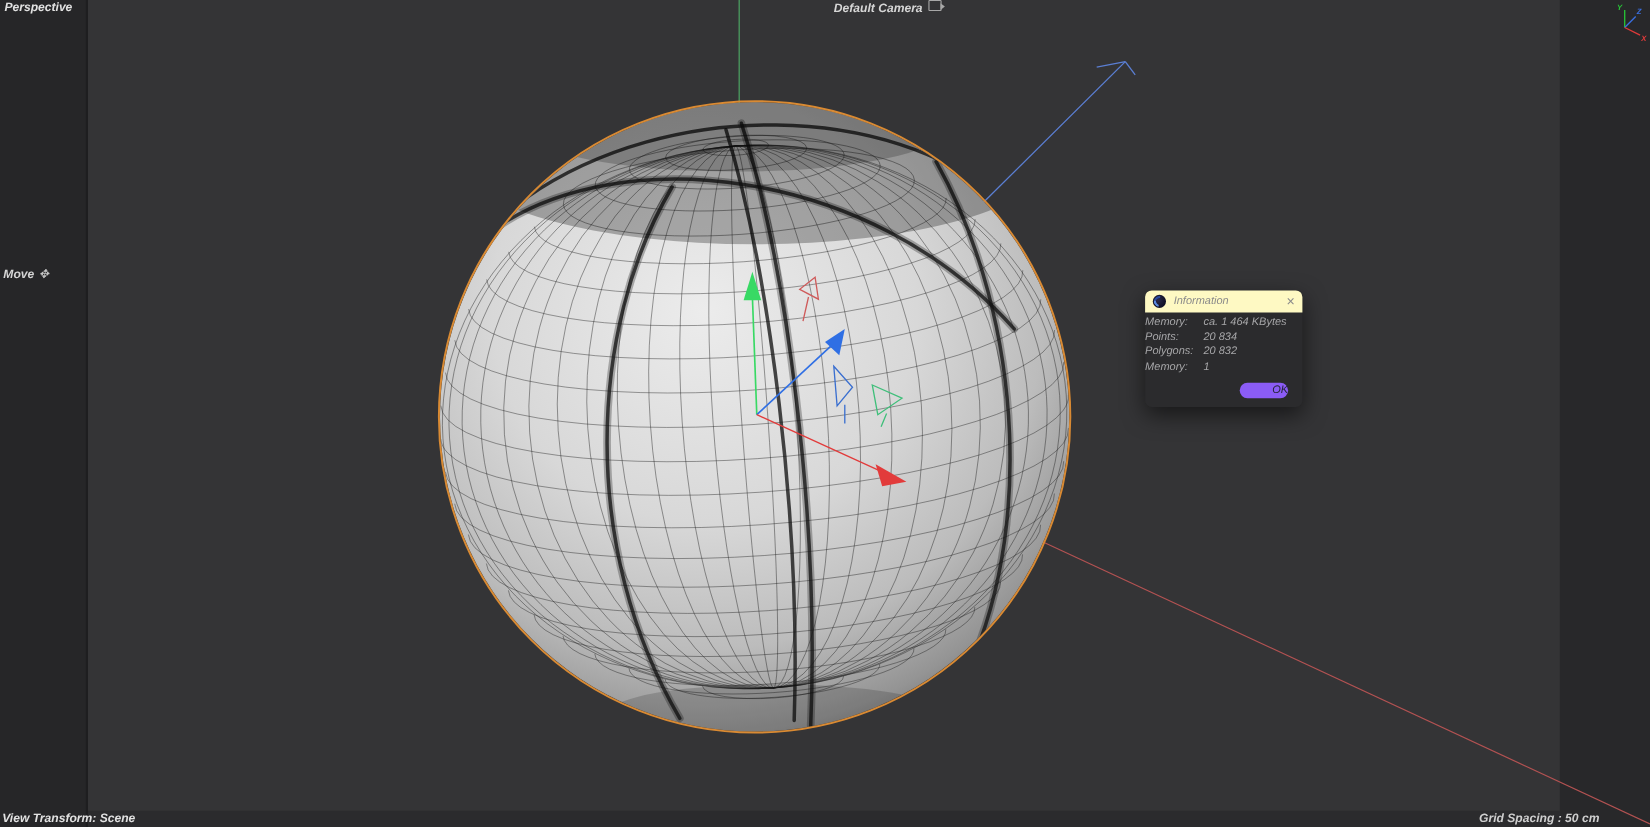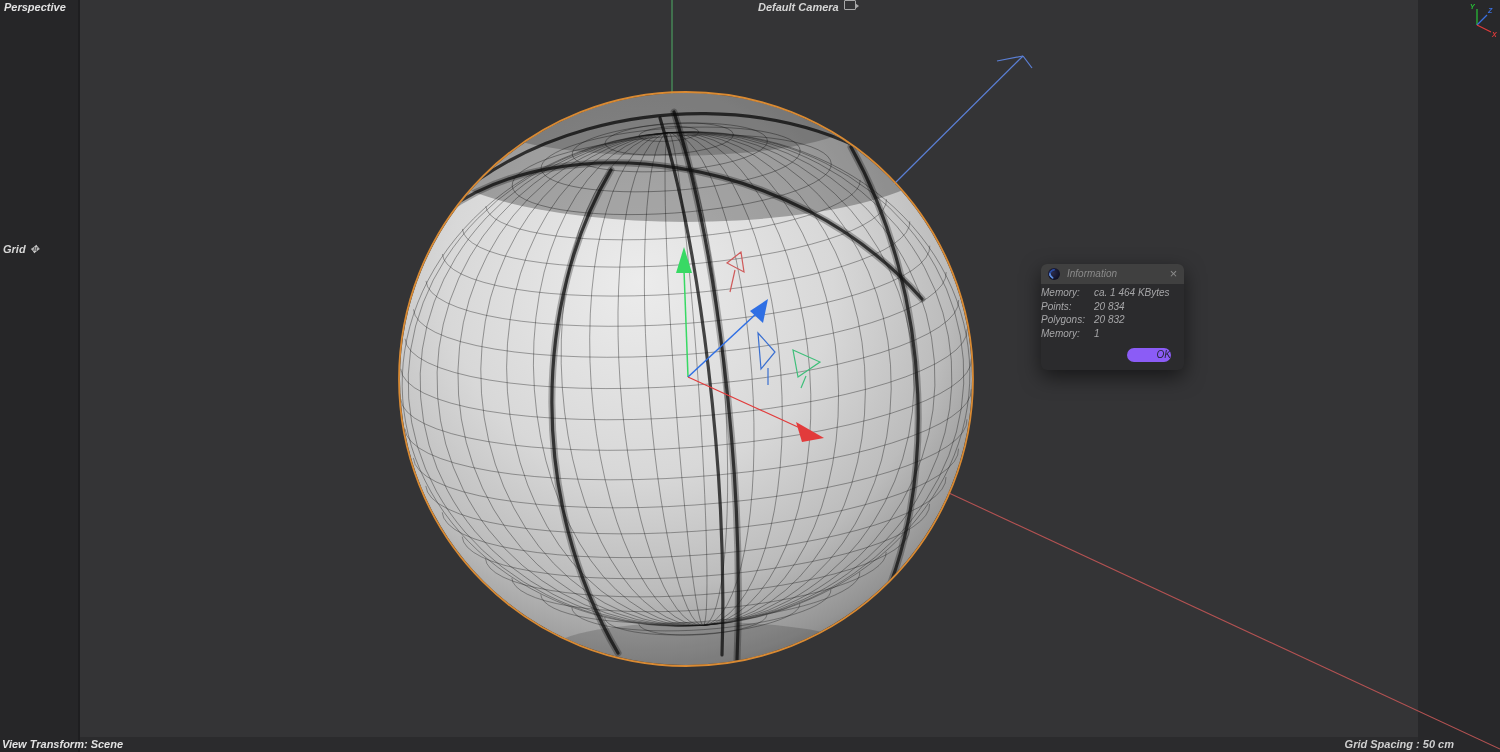--- a/index.html
+++ b/index.html
@@ -14,21 +14,21 @@
   .wire{fill:none;stroke:#1d1d1d;stroke-width:0.7;opacity:0.55;}
   .seam-soft{fill:none;stroke:#161616;stroke-width:7;opacity:0.30;stroke-linecap:round;}
   .seam-hard{fill:none;stroke:#141414;stroke-width:3.2;opacity:0.78;stroke-linecap:round;}
   
   .cam-icon{display:inline-block;position:relative;width:10px;height:8px;border:1px solid #a8a8a8;border-radius:1px;margin-left:5px;vertical-align:1px;}
   .cam-icon::after{content:'';position:absolute;right:-4px;top:2px;border-left:4px solid #a8a8a8;border-top:3px solid transparent;border-bottom:3px solid transparent;}
   .tool-icon{color:#c4c4c4;font-weight:400;margin-left:4px;}
   
   .dialog{position:absolute;left:1041px;top:264px;width:143px;height:106px;border-radius:6px;
     background:#2b2b2d;box-shadow:0 7px 20px rgba(0,0,0,.55);font-size:10px;}
-  .dialog .titlebar{position:absolute;left:0;top:0;width:100%;height:20px;background:#404040;border-radius:6px 6px 0 0;}
+  .dialog .titlebar{position:absolute;left:0;top:0;width:100%;height:20px;background:#fef9c3;border-radius:6px 6px 0 0;}
   .dialog .app-logo{position:absolute;left:7px;top:4px;width:12px;height:12px;border-radius:50%;
     background:radial-gradient(circle at 40% 40%, #2a2a4a 0%, #101024 70%);}
   .dialog .app-logo::after{content:'';position:absolute;inset:1px;border-radius:50%;
     border:2px solid transparent;border-left-color:#5a8adf;border-top-color:#2a4a9f;transform:rotate(-35deg);}
   .dialog .title-text{position:absolute;left:26px;top:0;line-height:20px;color:#8a8a8a;font-size:10px;}
   .dialog .close-x{position:absolute;right:7px;top:1px;color:#8b8b8b;font-size:13px;line-height:18px;cursor:default;}
   .dialog .rows{position:absolute;left:0;top:22px;width:100%;}
   .dialog .row{position:relative;height:13.5px;line-height:13.5px;color:#a6a6a8;}
   .dialog .row .k{position:absolute;left:0;}
   .dialog .row .v{position:absolute;left:53px;}
@@ -155,21 +155,21 @@
     </g>
   </svg>
 
   <div class="lbl" style="left:4px;top:1px;">Perspective</div>
 
   <div class="lbl dim" style="left:710px;top:0;padding-left:48px;">
     <span>Default Camera</span><span class="cam-icon"></span>
   </div>
 
   <div class="lbl dim" style="left:3px;top:243px;">
-    <span>Grid</span><span class="tool-icon">✥</span>
+    <span>Move</span><span class="tool-icon">✥</span>
   </div>
 
   <div class="lbl" style="left:2px;top:738px;">View Transform: Scene</div>
   <div class="lbl" style="right:46px;top:738px;color:#cfcfcf;">Grid Spacing : 50 cm</div>
 
   <div class="dialog">
     <div class="titlebar">
       <span class="app-logo"></span>
       <span class="title-text">Information</span>
       <span class="close-x">×</span>

